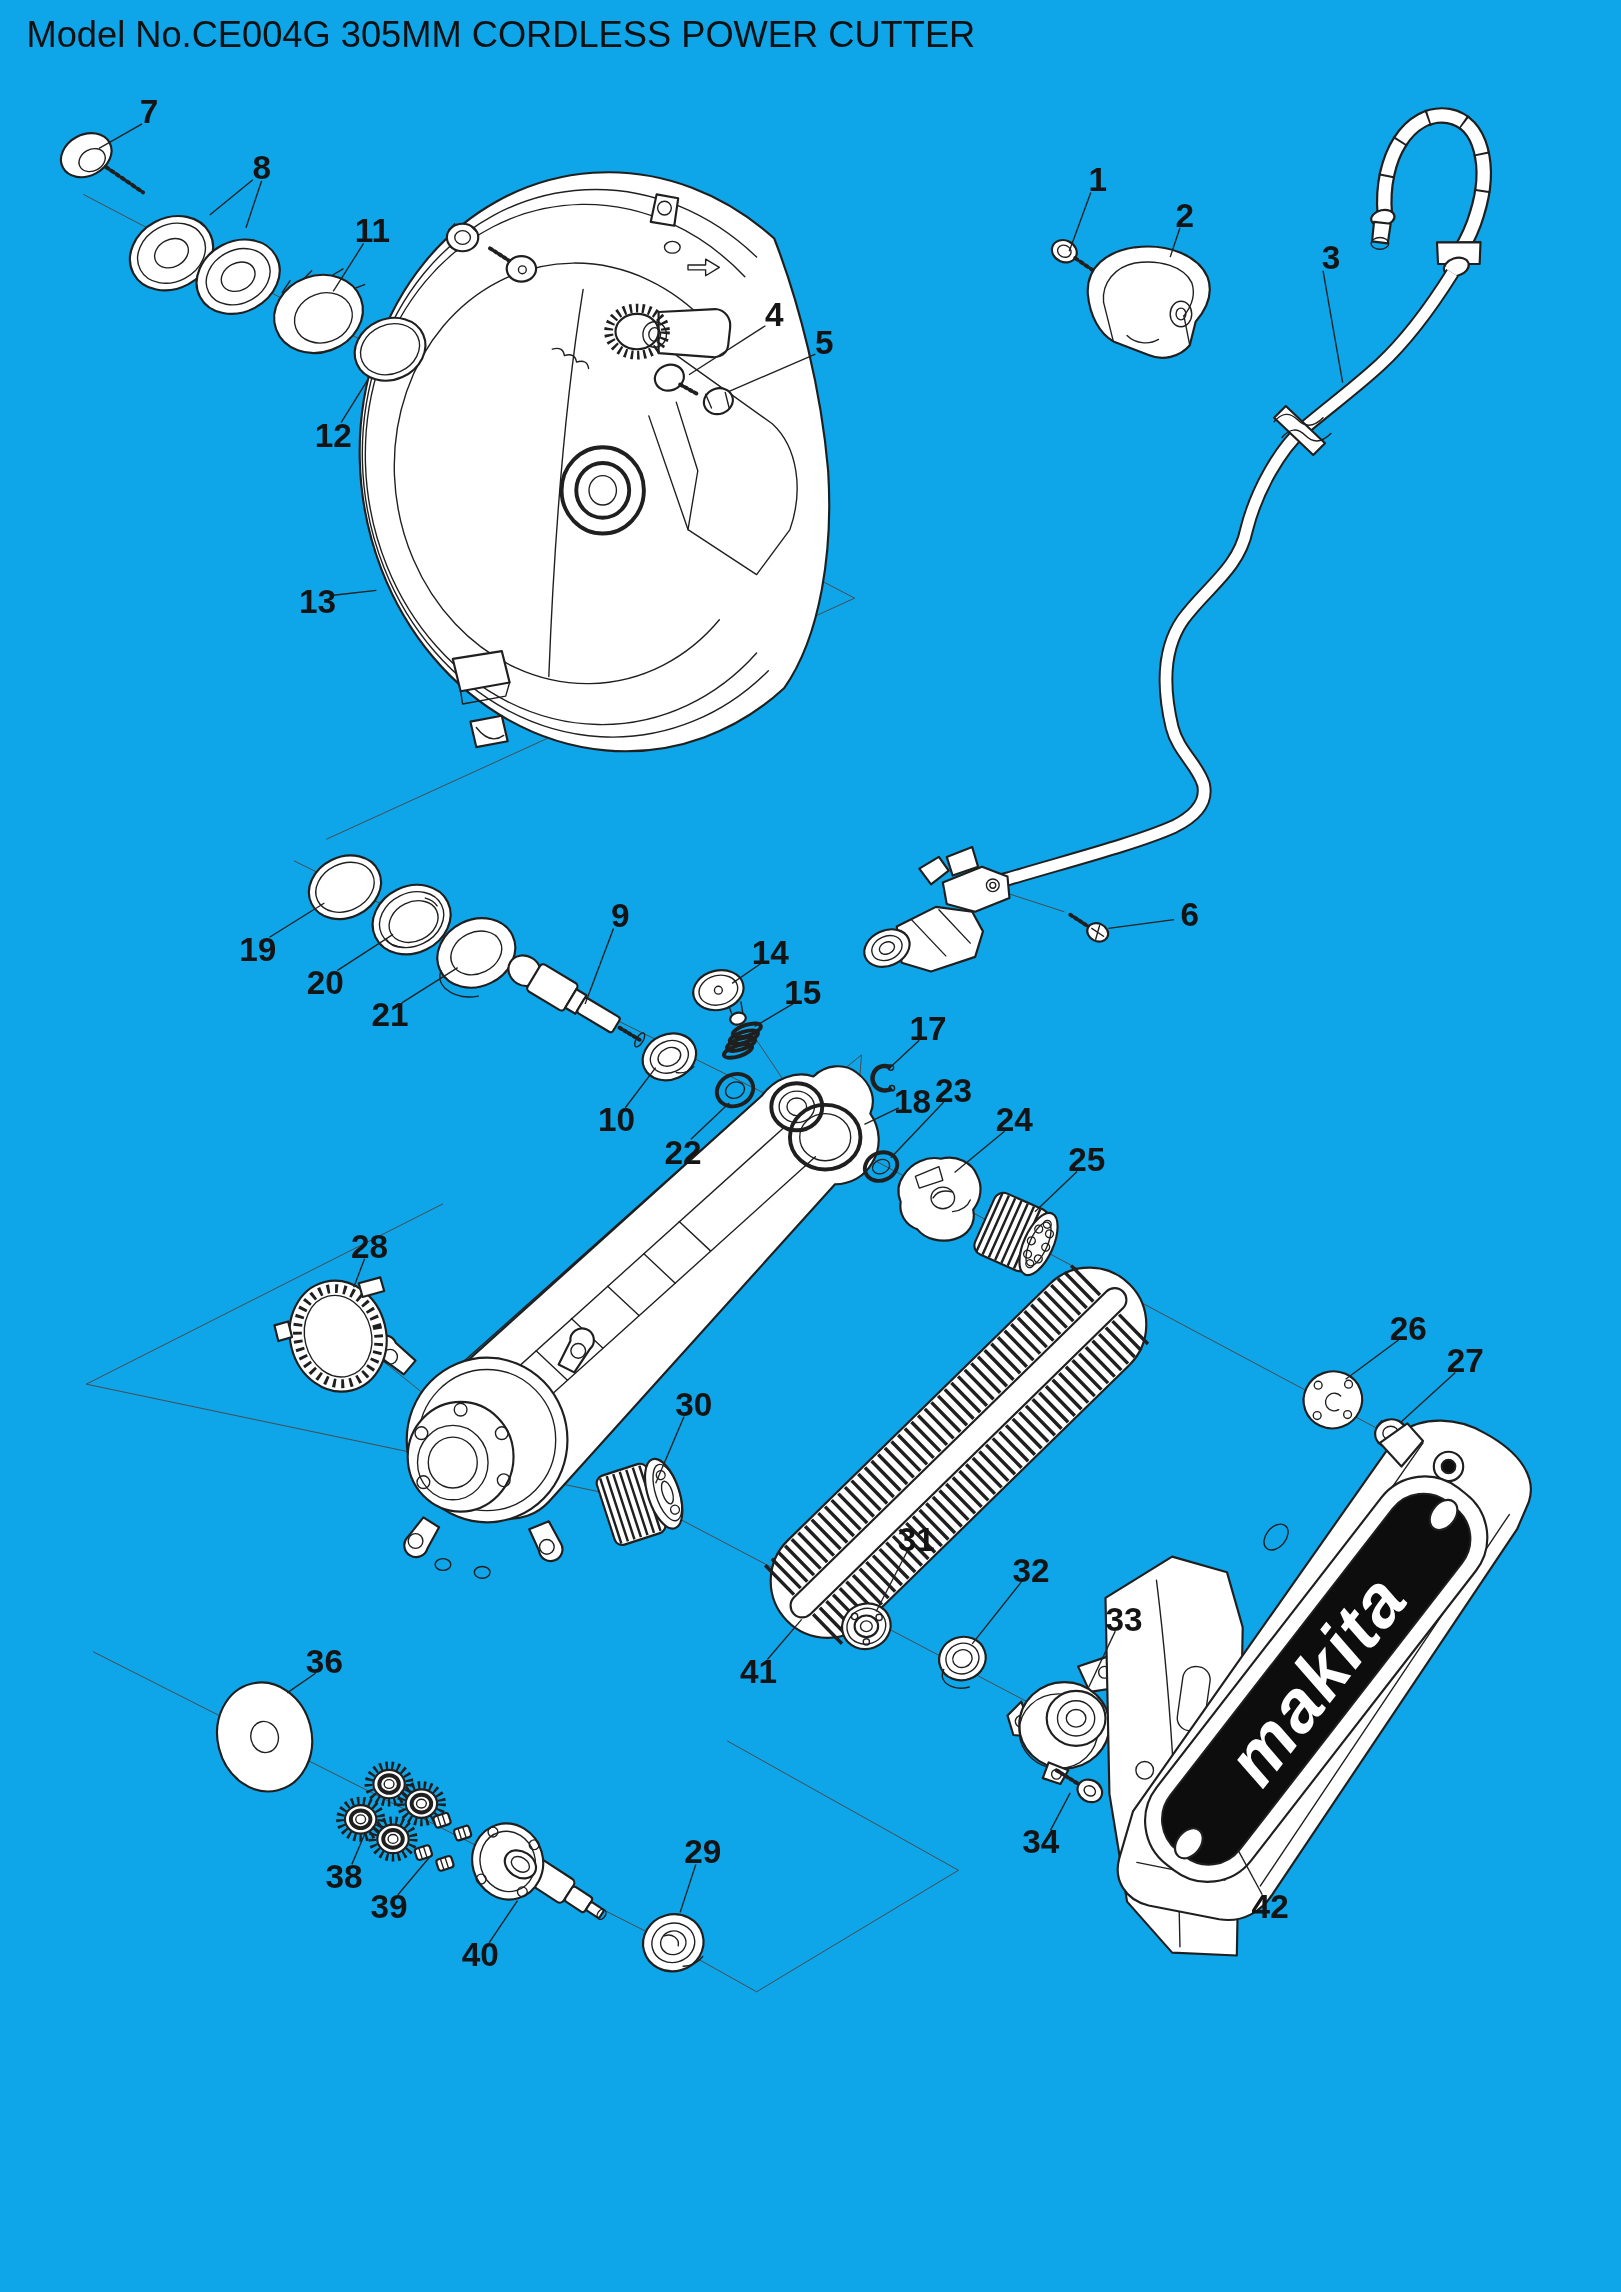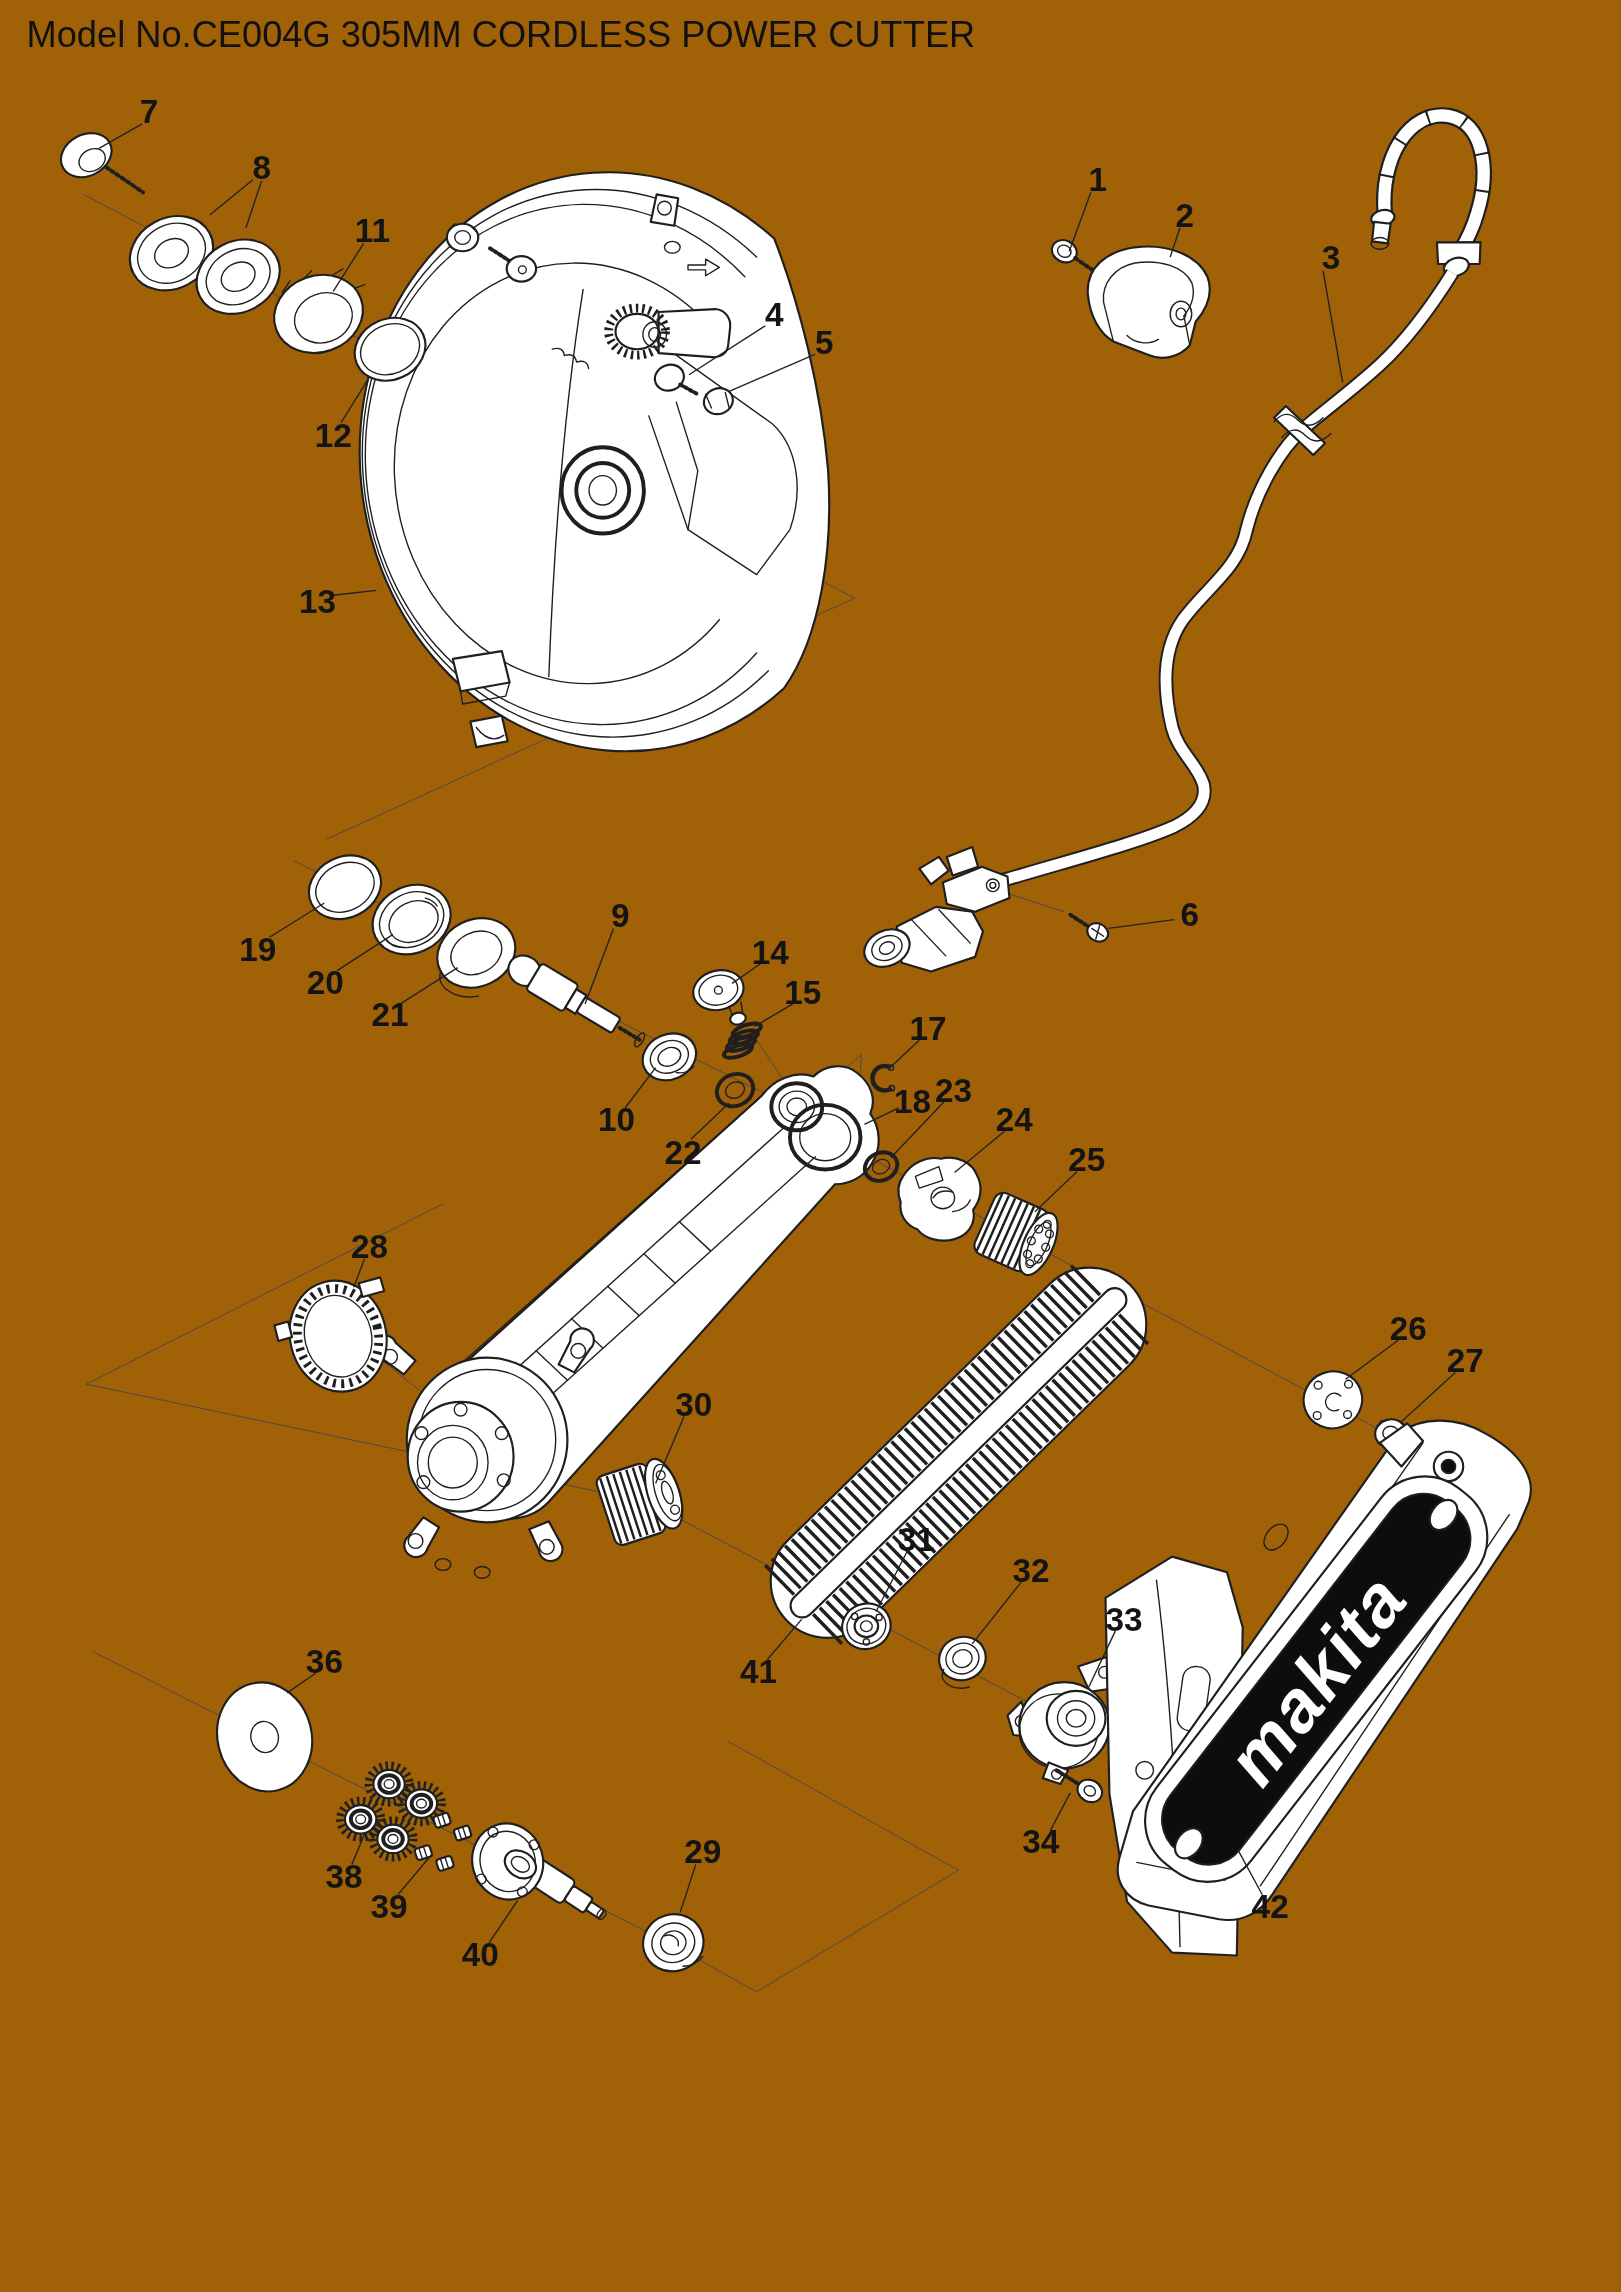--- a/index.html
+++ b/index.html
@@ -1,17 +1,17 @@
 <!DOCTYPE html>
 <html style="--ink: #1f1f1f; --thin: #4a4a4a; --panel: #0d0d0d;"><head>
 <meta charset="utf-8">
 <style>
   :root{ --ink:#1f1f1f; --thin:#4a4a4a; --panel:#0d0d0d; }
   html,body{margin:0;padding:0;background:#ffffff;}
-  .page{position:relative;width:1621px;height:2293px;background:#a16207;overflow:hidden;}
+  .page{position:relative;width:1621px;height:2293px;background:#0ea5e9;overflow:hidden;}
   svg{position:absolute;left:0;top:0;}
   .title{font-family:"Liberation Sans",sans-serif;font-size:37px;font-weight:400;fill:#111;}
   .callout{font-family:"Liberation Sans",sans-serif;font-size:34px;font-weight:600;fill:#141414;text-anchor:middle;}
   .logo{font-family:"Liberation Sans",sans-serif;font-size:74px;font-weight:700;font-style:italic;fill:#ffffff;text-anchor:middle;letter-spacing:2px;}
   .pf{fill:#ffffff;stroke:var(--ink);stroke-width:2.2;stroke-linejoin:round;stroke-linecap:round;}
   .pd{fill:none;stroke:var(--ink);stroke-width:1.4;stroke-linejoin:round;stroke-linecap:round;}
   .pb{fill:none;stroke:var(--ink);stroke-width:4;stroke-linejoin:round;stroke-linecap:round;}
   .thin{fill:none;stroke:var(--thin);stroke-width:1;}
   .leader{stroke:#222;stroke-width:1.4;}
   .teeth{fill:none;stroke:var(--ink);}

